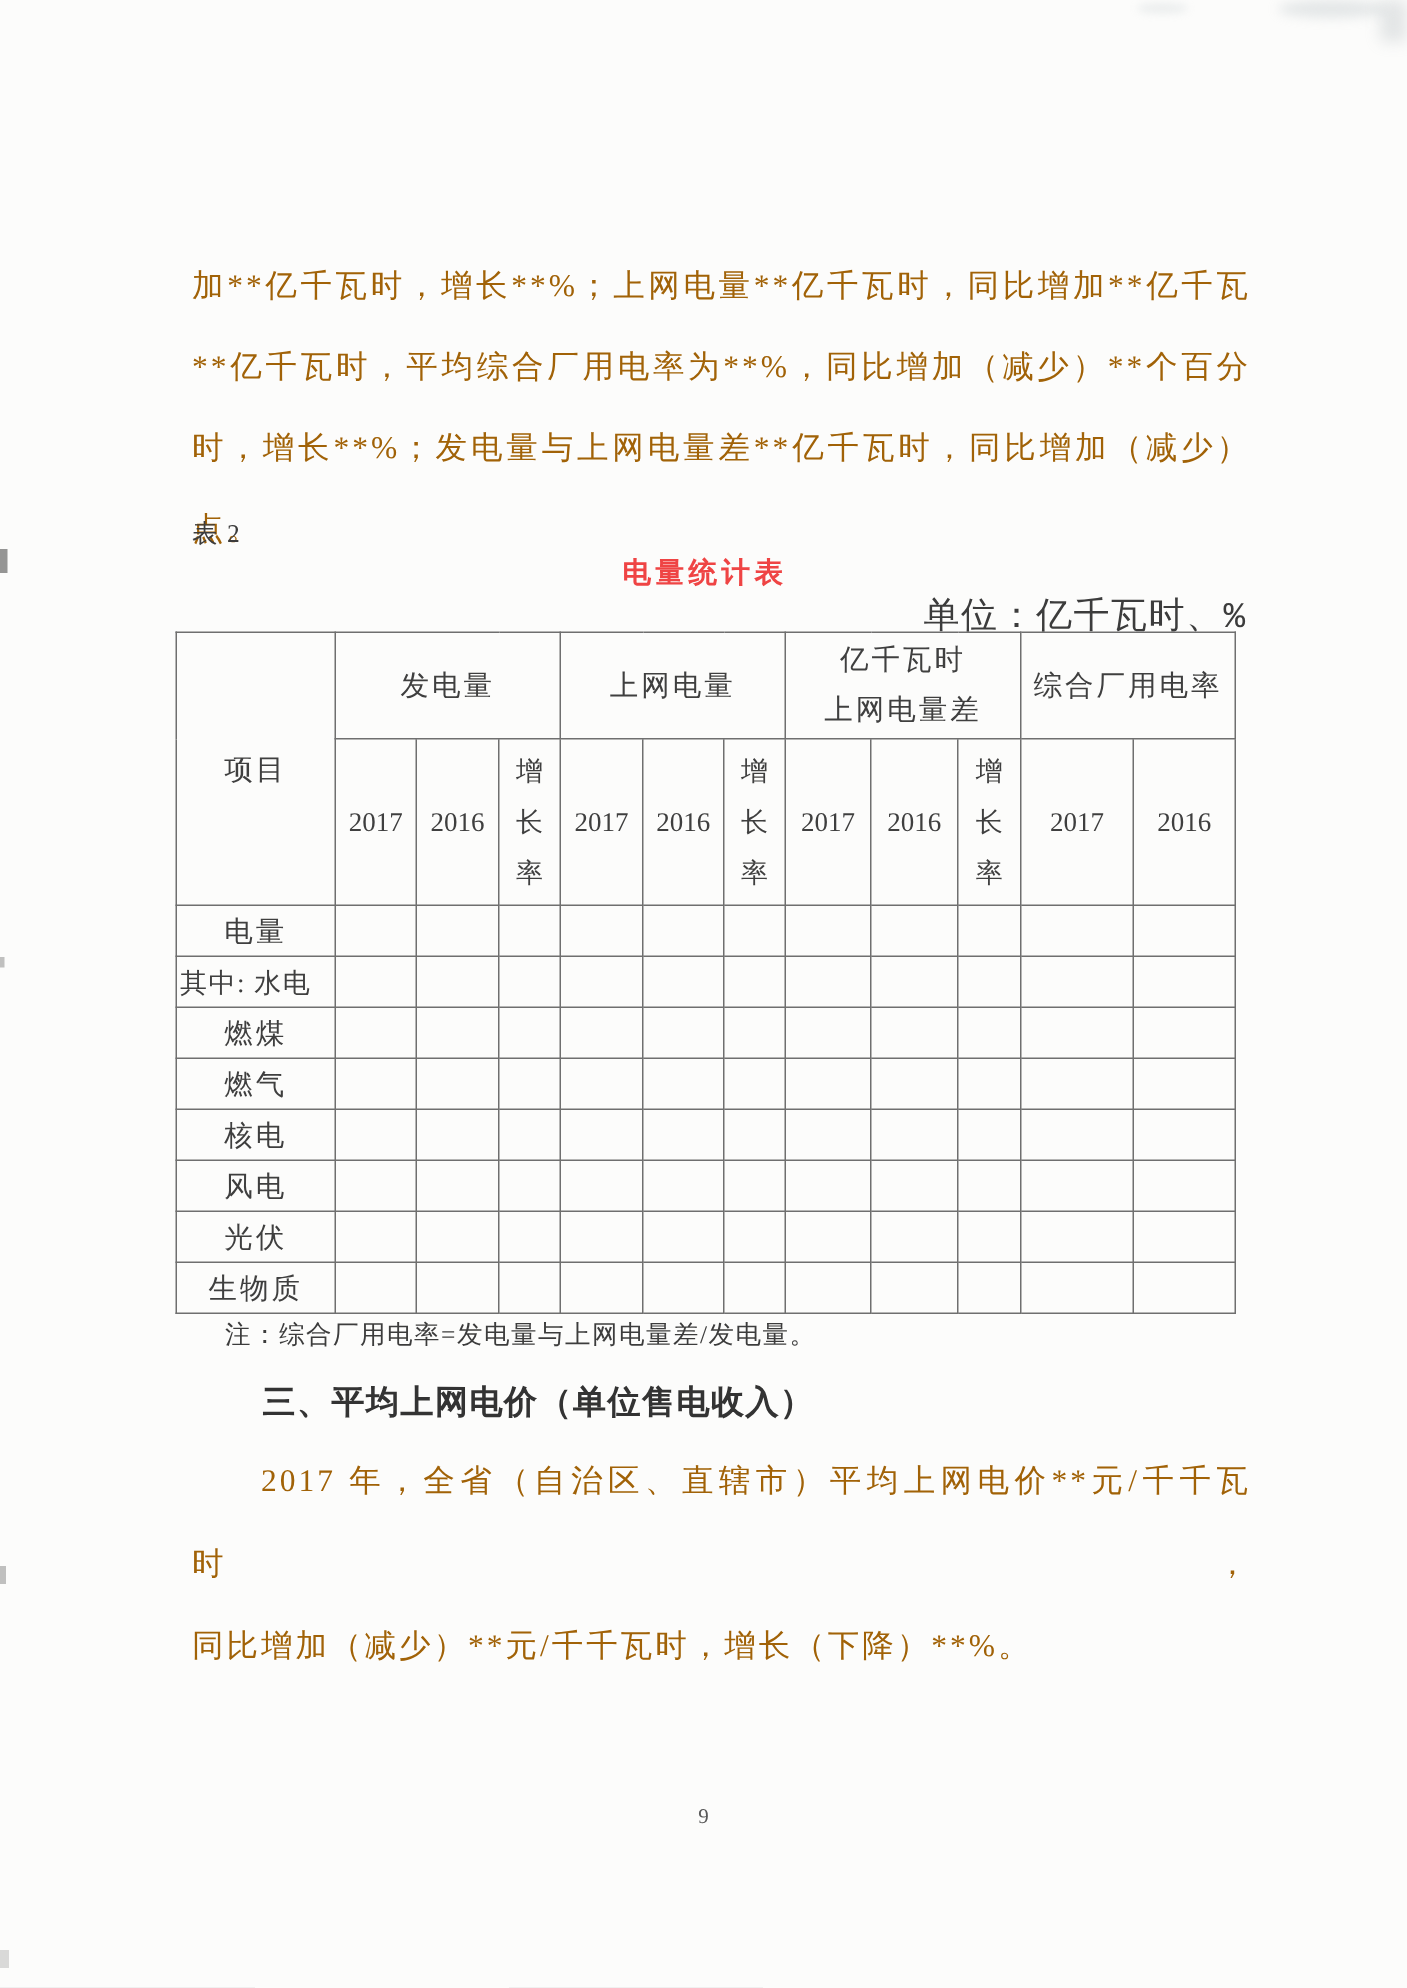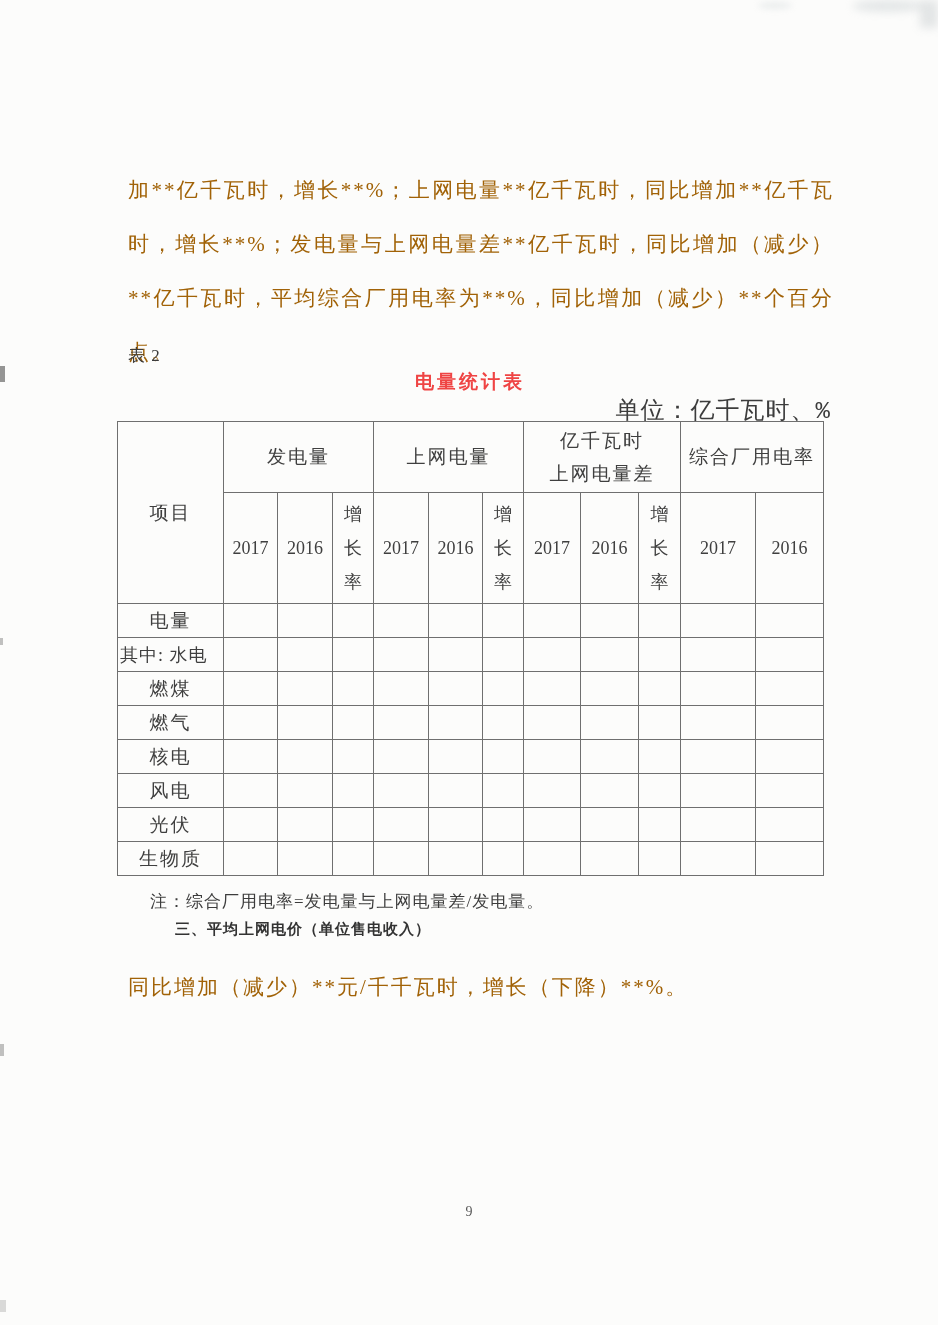--- a/index.html
+++ b/index.html
@@ -29,24 +29,24 @@
   tr.r1{height:71px;}
   tr.r2{height:111px;}
   tr.dr{height:34px;}
   td.ghead{font-size:19px;letter-spacing:2px;}
   td.year{font-size:18px;}
   .vertwrap{display:flex;flex-direction:column;justify-content:space-between;align-items:center;height:92px;padding:2px 0;margin:0 auto;font-size:18px;}
   td.rowlbl{font-size:19px;letter-spacing:2px;}
   td.rowlbl-left{font-size:18px;text-align:left;padding-left:2px;letter-spacing:1px;}
   .g2line{line-height:33px;letter-spacing:2px;font-size:19px;}
 
-  #table-note{position:absolute;left:150px;top:878px;font-size:17px;letter-spacing:1px;color:#3c3c3c;margin-top:12px;}
-
-  
-  #sec3-heading{position:absolute;left:175px;top:920px;font-size:15px;font-weight:bold;letter-spacing:1px;color:#333;}
+  #table-note{position:absolute;left:150px;top:878px;font-size:17px;letter-spacing:1px;color:#3c3c3c;}
+
+  
+  #sec3-heading{position:absolute;left:175px;top:920px;font-size:22px;font-weight:bold;letter-spacing:1px;color:#333;}
 
   
   #page-number{position:absolute;left:0;top:1204px;width:938px;text-align:center;font-size:14px;color:#585858;}
 
   
   .smudge{position:absolute;pointer-events:none;}
   #smudge-tr1{top:0;left:852px;width:72px;height:12px;background:#b6bfc3;opacity:.35;filter:blur(4px);border-radius:50%;}
   #smudge-tr2{top:2px;left:758px;width:34px;height:7px;background:#c3cbce;opacity:.3;filter:blur(3px);border-radius:50%;}
   #smudge-tr3{top:0;left:920px;width:18px;height:28px;background:#a9b1b5;opacity:.3;filter:blur(5px);}
   #mark-left1{top:366px;left:0;width:5px;height:16px;background:#404040;opacity:.55;}
@@ -54,22 +54,22 @@
   #mark-left3{top:1044px;left:0;width:4px;height:12px;background:#505050;opacity:.35;}
   #mark-left4{top:1300px;left:0;width:6px;height:12px;background:#888;opacity:.3;}
 </style>
 </head>
 <body>
 
 <div id="page">
 
   <div id="para1" class="para">
     <div class="jline">加**亿千瓦时，增长**%；上网电量**亿千瓦时，同比增加**亿千瓦</div>
+    <div class="jline">**亿千瓦时，平均综合厂用电率为**%，同比增加（减少）**个百分</div>
     <div class="jline">时，增长**%；发电量与上网电量差**亿千瓦时，同比增加（减少）</div>
-    <div class="jline">**亿千瓦时，平均综合厂用电率为**%，同比增加（减少）**个百分</div>
     <div class="nline">点。</div>
   </div>
 
   <div id="table-label">表 2</div>
   <div id="table-title">电量统计表</div>
   <div id="table-unit">单位：亿千瓦时、%</div>
 
   <div id="table-wrap">
     <table>
       <colgroup>
@@ -243,20 +243,21 @@
       </tr>
     </tbody>
       </table>
   </div>
 
   <div id="table-note">注：综合厂用电率=发电量与上网电量差/发电量。</div>
 
   <div id="sec3-heading">三、平均上网电价（单位售电收入）</div>
 
   <div id="para2" class="para">
+    <div class="jline indent">2017 年，全省（自治区、直辖市）平均上网电价**元/千千瓦时，</div>
     <div class="nline">同比增加（减少）**元/千千瓦时，增长（下降）**%。</div>
   </div>
 
   <div id="page-number">9</div>
 
   <div class="smudge" id="smudge-tr1"></div>
   <div class="smudge" id="smudge-tr2"></div>
   <div class="smudge" id="smudge-tr3"></div>
   <div class="smudge" id="mark-left1"></div>
   <div class="smudge" id="mark-left2"></div>

